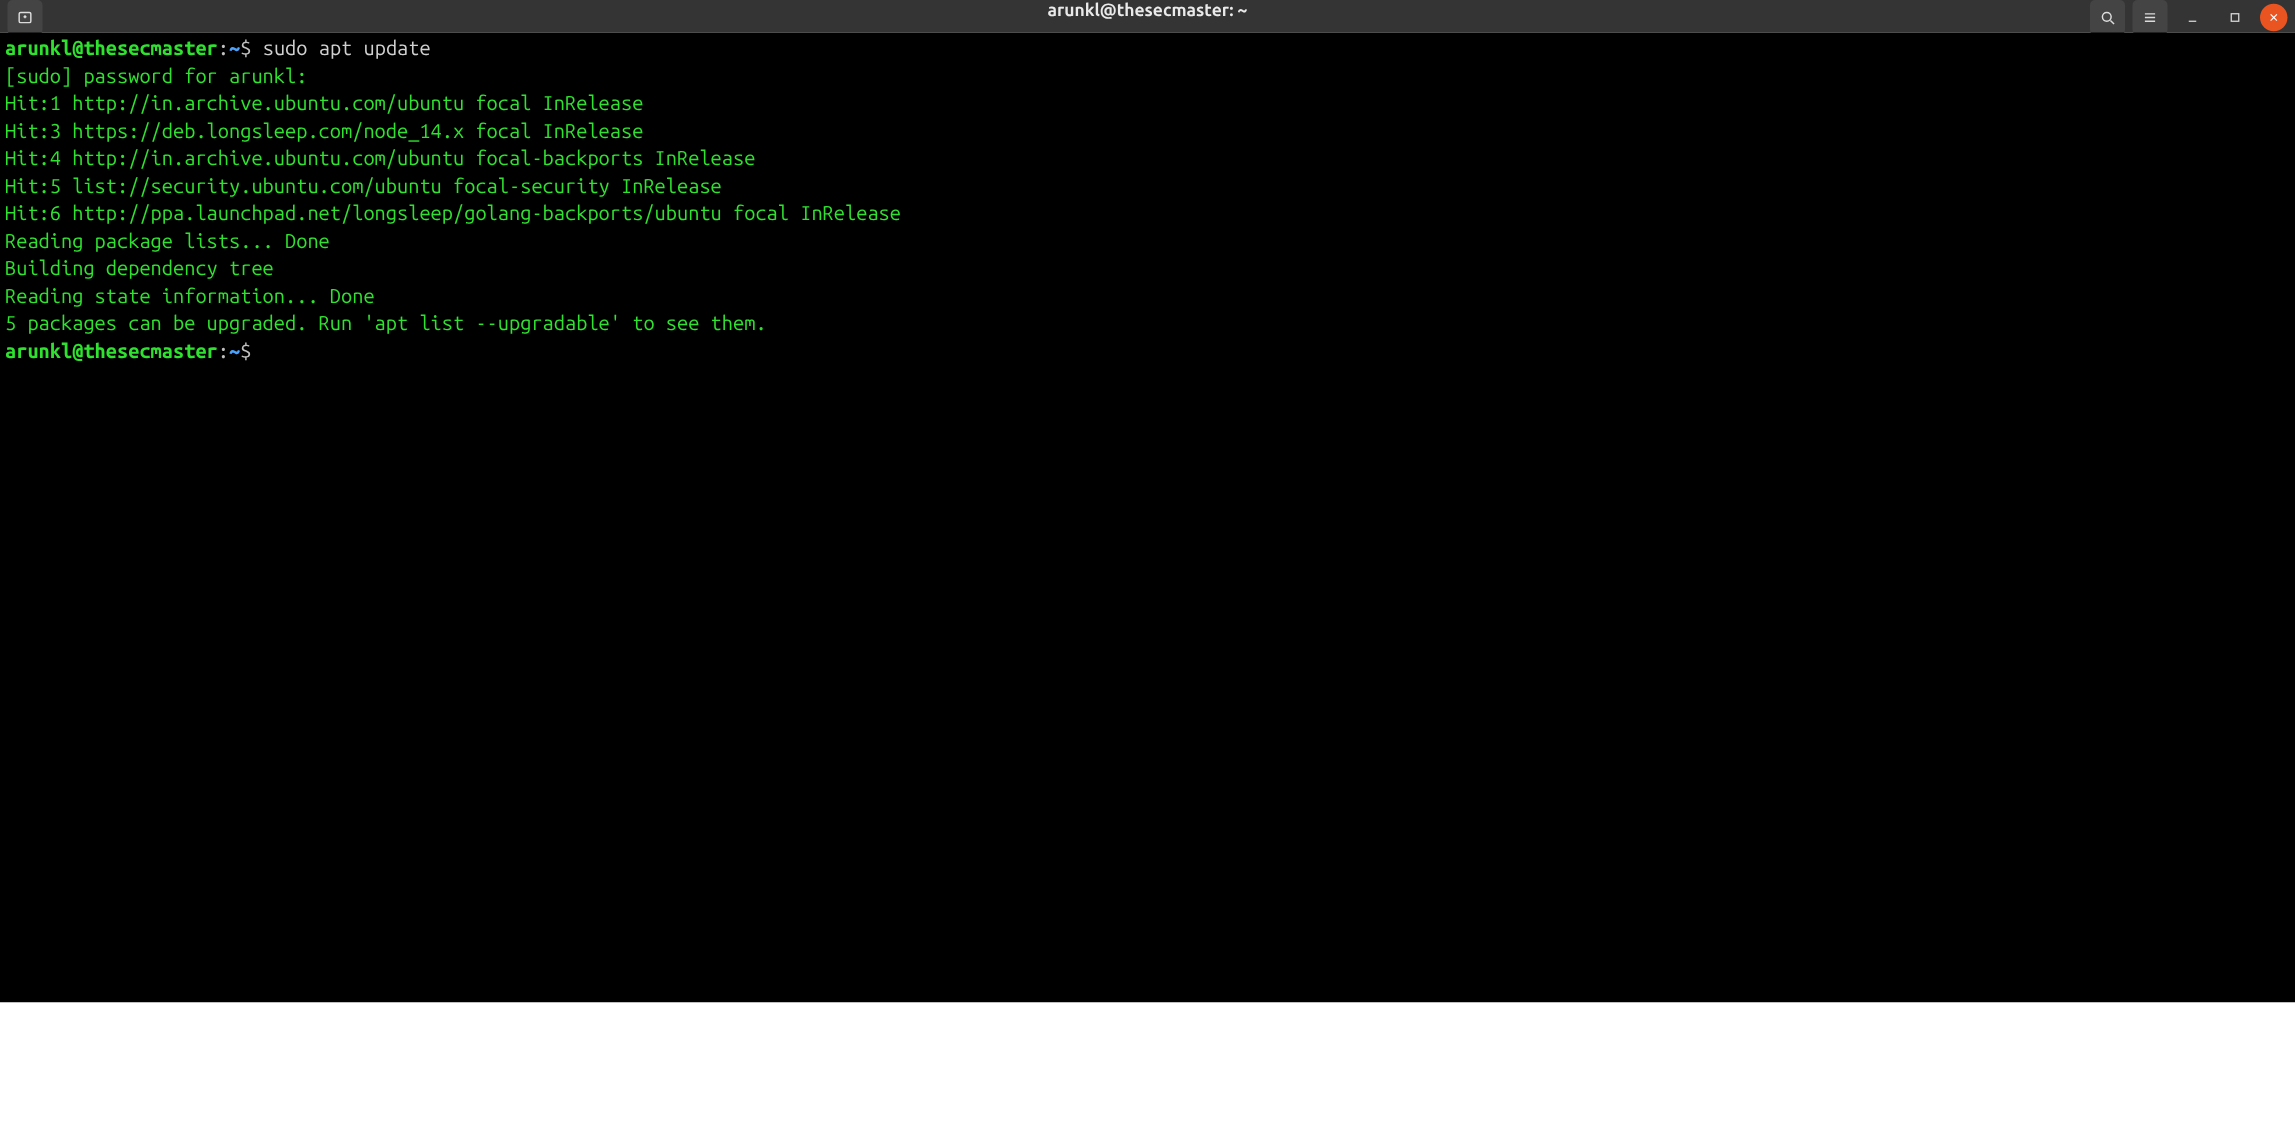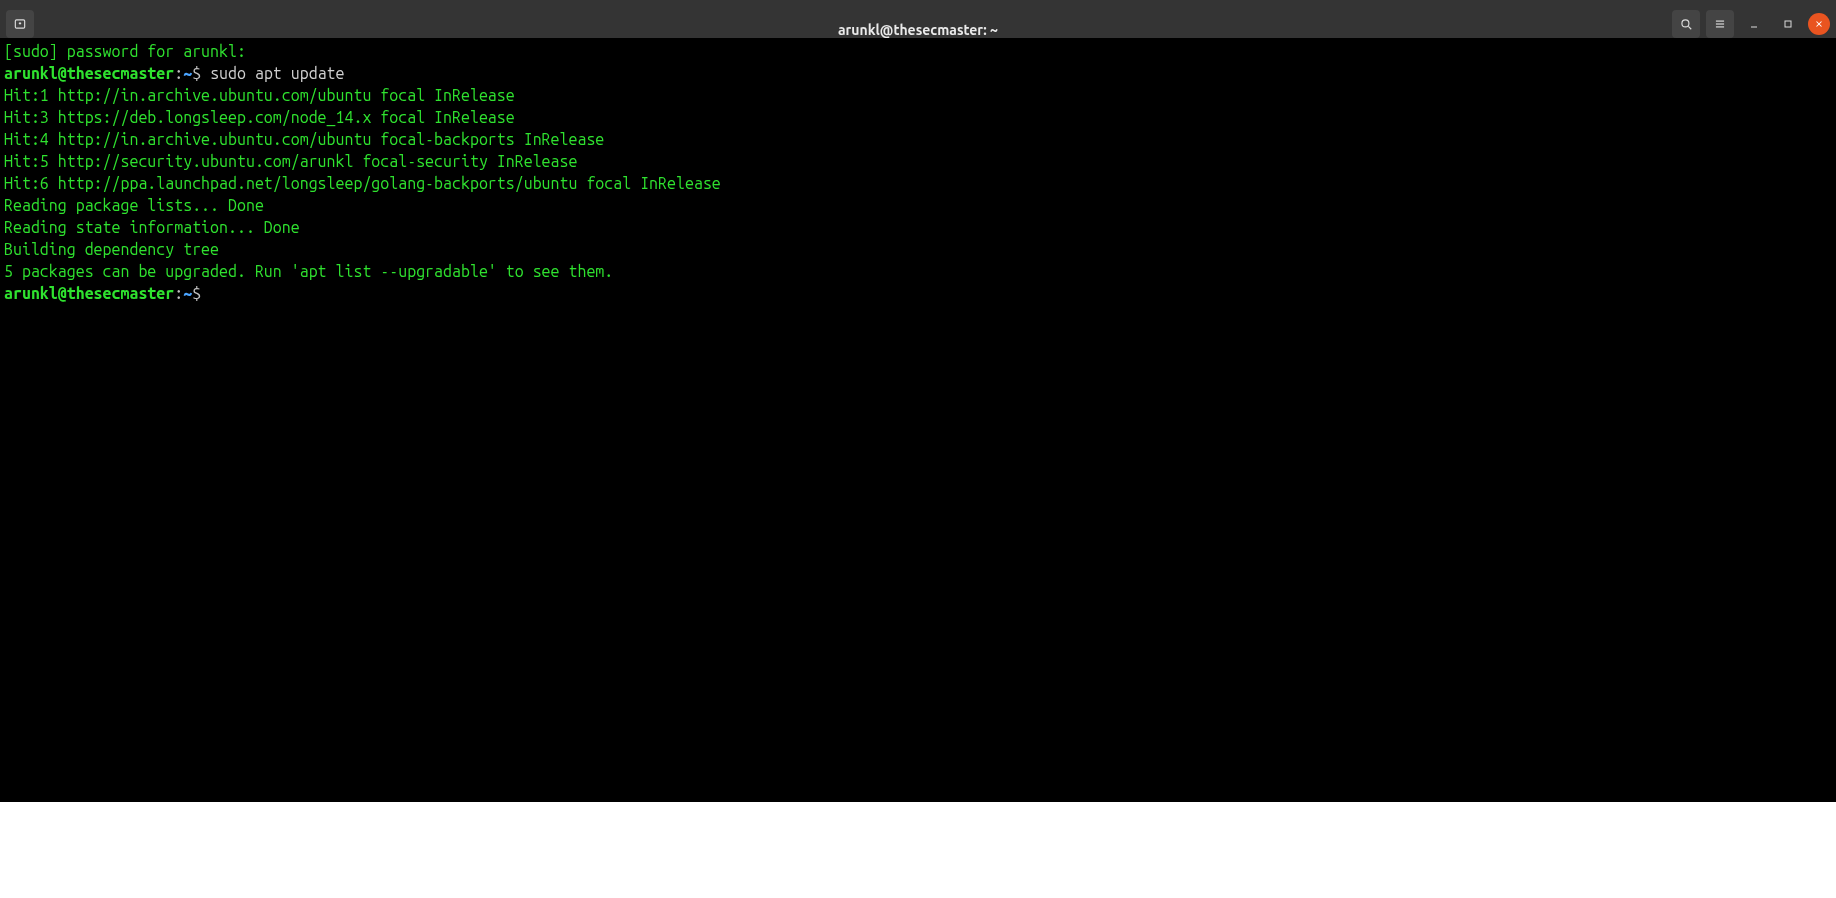--- a/index.html
+++ b/index.html
@@ -5,23 +5,23 @@
   * { box-sizing: border-box; margin: 0; padding: 0; }
   html, body { width: 100%; height: 100%; }
   body {
     background: #ffffff;
     display: flex;
     flex-direction: column;
     font-family: "Ubuntu Mono", "DejaVu Sans Mono", "Liberation Mono", monospace;
   }
   .titlebar {
     background: #343434;
-    height: 38px;
+    height: 26px;
     display: flex;
-    align-items: flex-end;
+    align-items: flex-start;
     justify-content: space-between;
     padding: 0 6px;
     color: #dcdcdc;
     font-family: Ubuntu, "Segoe UI", sans-serif;
     font-size: 14px;
   }
   .titlebar .left, .titlebar .right {
     display: flex;
     align-items: center;
     gap: 6px;
@@ -119,27 +119,27 @@
     <div class="tb-btn close">
       <svg viewBox="0 0 24 24" fill="none" stroke="currentColor" stroke-width="2.5">
         <line x1="6" y1="6" x2="18" y2="18"></line>
         <line x1="18" y1="6" x2="6" y2="18"></line>
       </svg>
     </div>
   </div>
 </div>
 
 <div class="terminal">
+  <div class="line"><span class="user">arunkl</span><span class="user">@</span><span class="host">thesecmaster</span><span class="colon">:</span><span class="path">~</span><span class="dollar">$</span><span class="cmd"> </span><span class="cmd">sudo apt update</span></div>
   <div class="line out">[sudo] password for arunkl:</div>
-  <div class="line"><span class="user">arunkl</span><span class="user">@</span><span class="host">thesecmaster</span><span class="colon">:</span><span class="path">~</span><span class="dollar">$</span><span class="cmd"> </span><span class="cmd">sudo apt update</span></div>
   <div class="line out">Hit:1 http://in.archive.ubuntu.com/ubuntu focal InRelease</div>
   <div class="line out">Hit:3 https://deb.longsleep.com/node_14.x focal InRelease</div>
   <div class="line out">Hit:4 http://in.archive.ubuntu.com/ubuntu focal-backports InRelease</div>
-  <div class="line out">Hit:5 http://security.ubuntu.com/arunkl focal-security InRelease</div>
+  <div class="line out">Hit:5 list://security.ubuntu.com/ubuntu focal-security InRelease</div>
   <div class="line out">Hit:6 http://ppa.launchpad.net/longsleep/golang-backports/ubuntu focal InRelease</div>
   <div class="line out">Reading package lists... Done</div>
+  <div class="line out">Building dependency tree</div>
   <div class="line out">Reading state information... Done</div>
-  <div class="line out">Building dependency tree</div>
   <div class="line out">5 packages can be upgraded. Run 'apt list --upgradable' to see them.</div>
   <div class="line"><span class="user">arunkl</span><span class="user">@</span><span class="host">thesecmaster</span><span class="colon">:</span><span class="path">~</span><span class="dollar">$</span></div>
 </div>
 
 <div class="bottombar"></div>
 
 </body></html>

